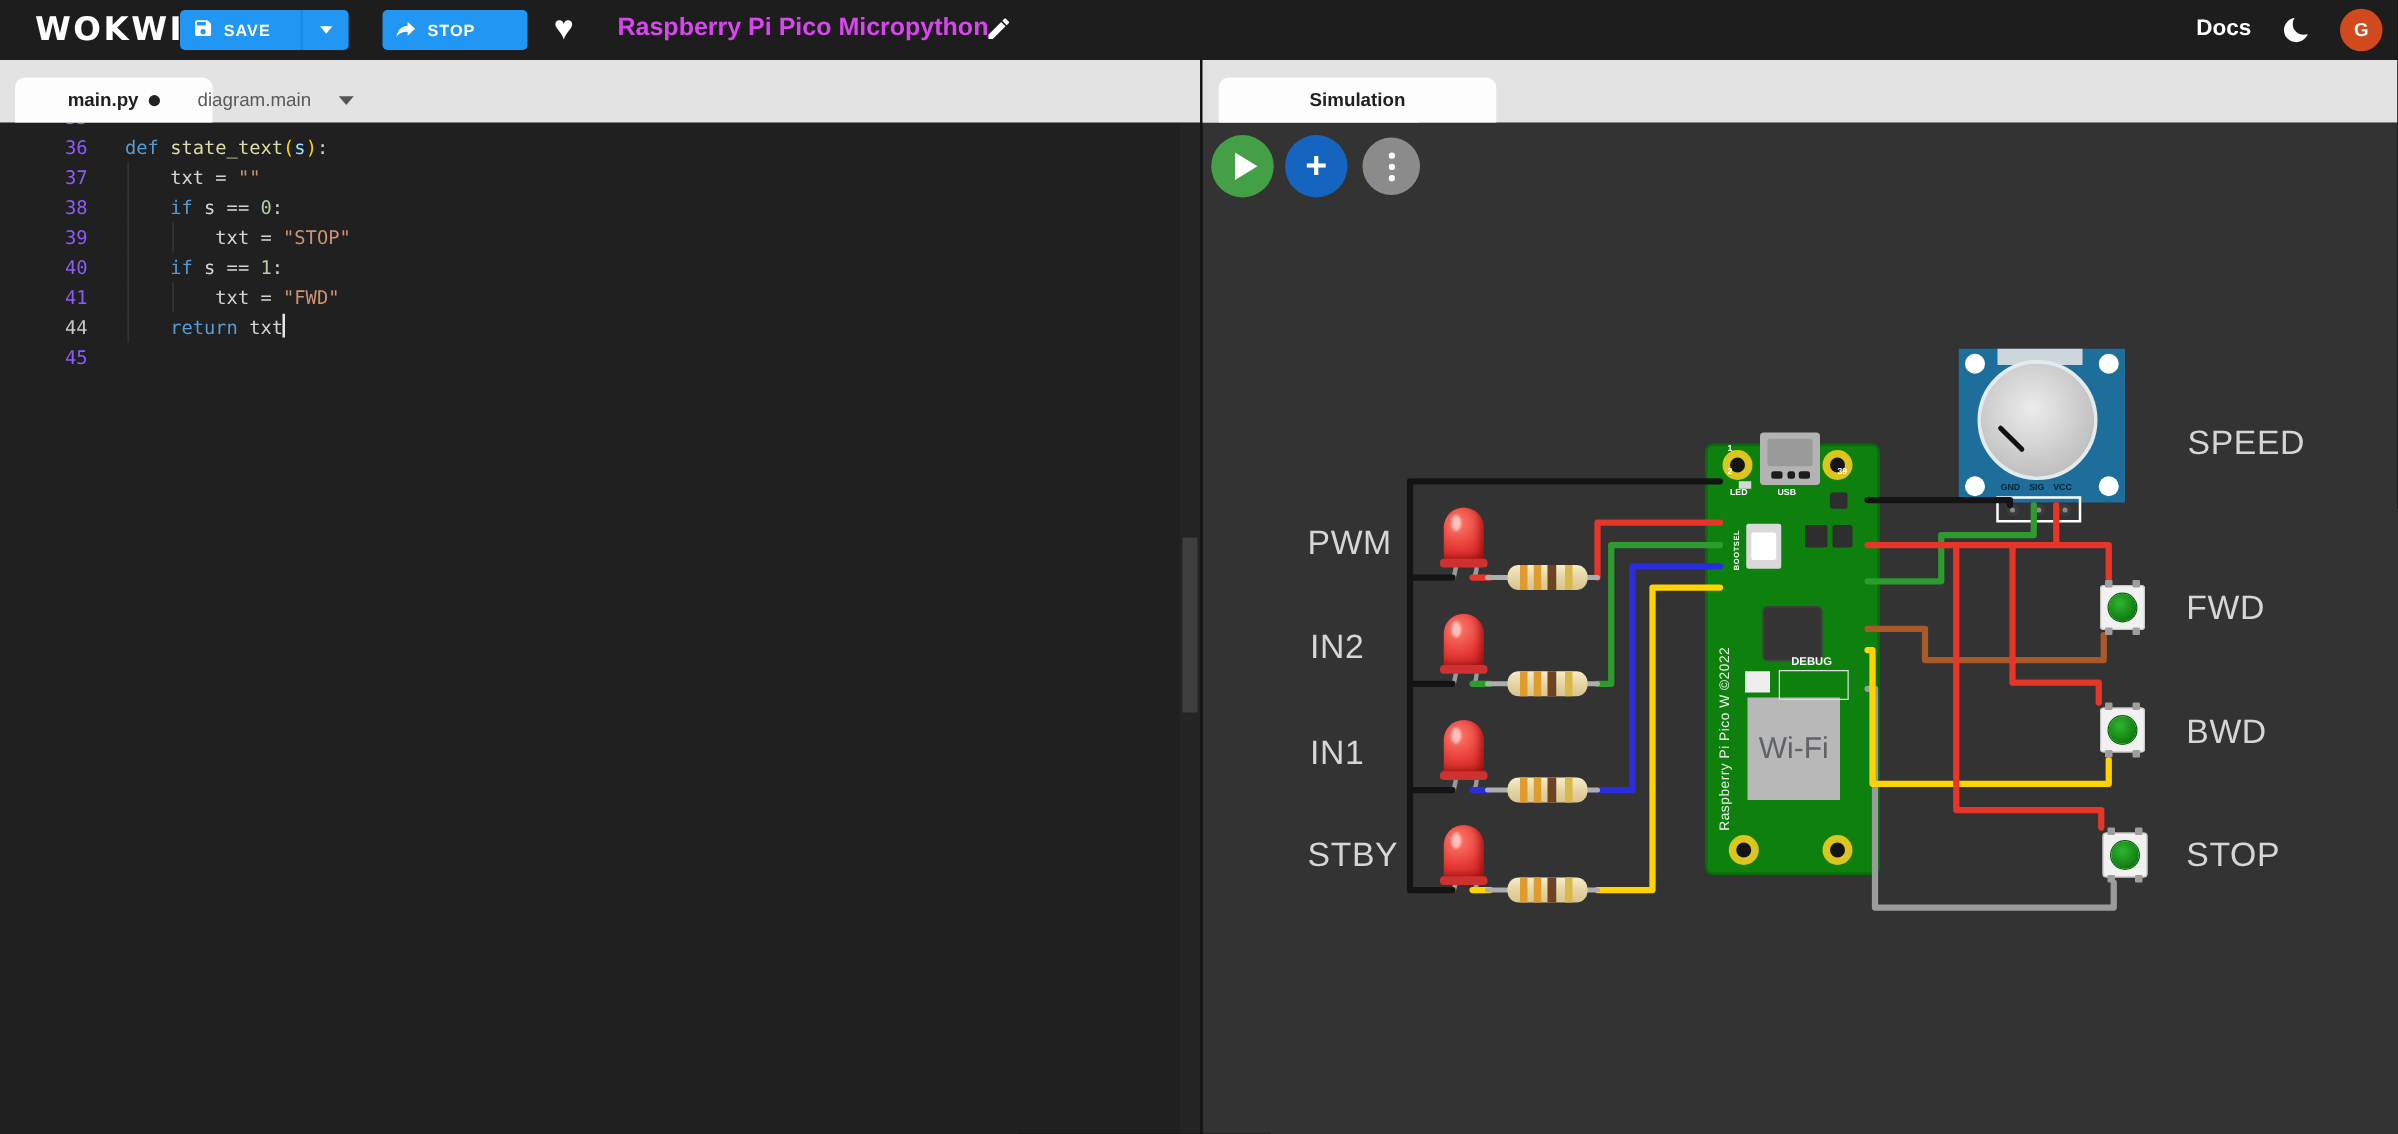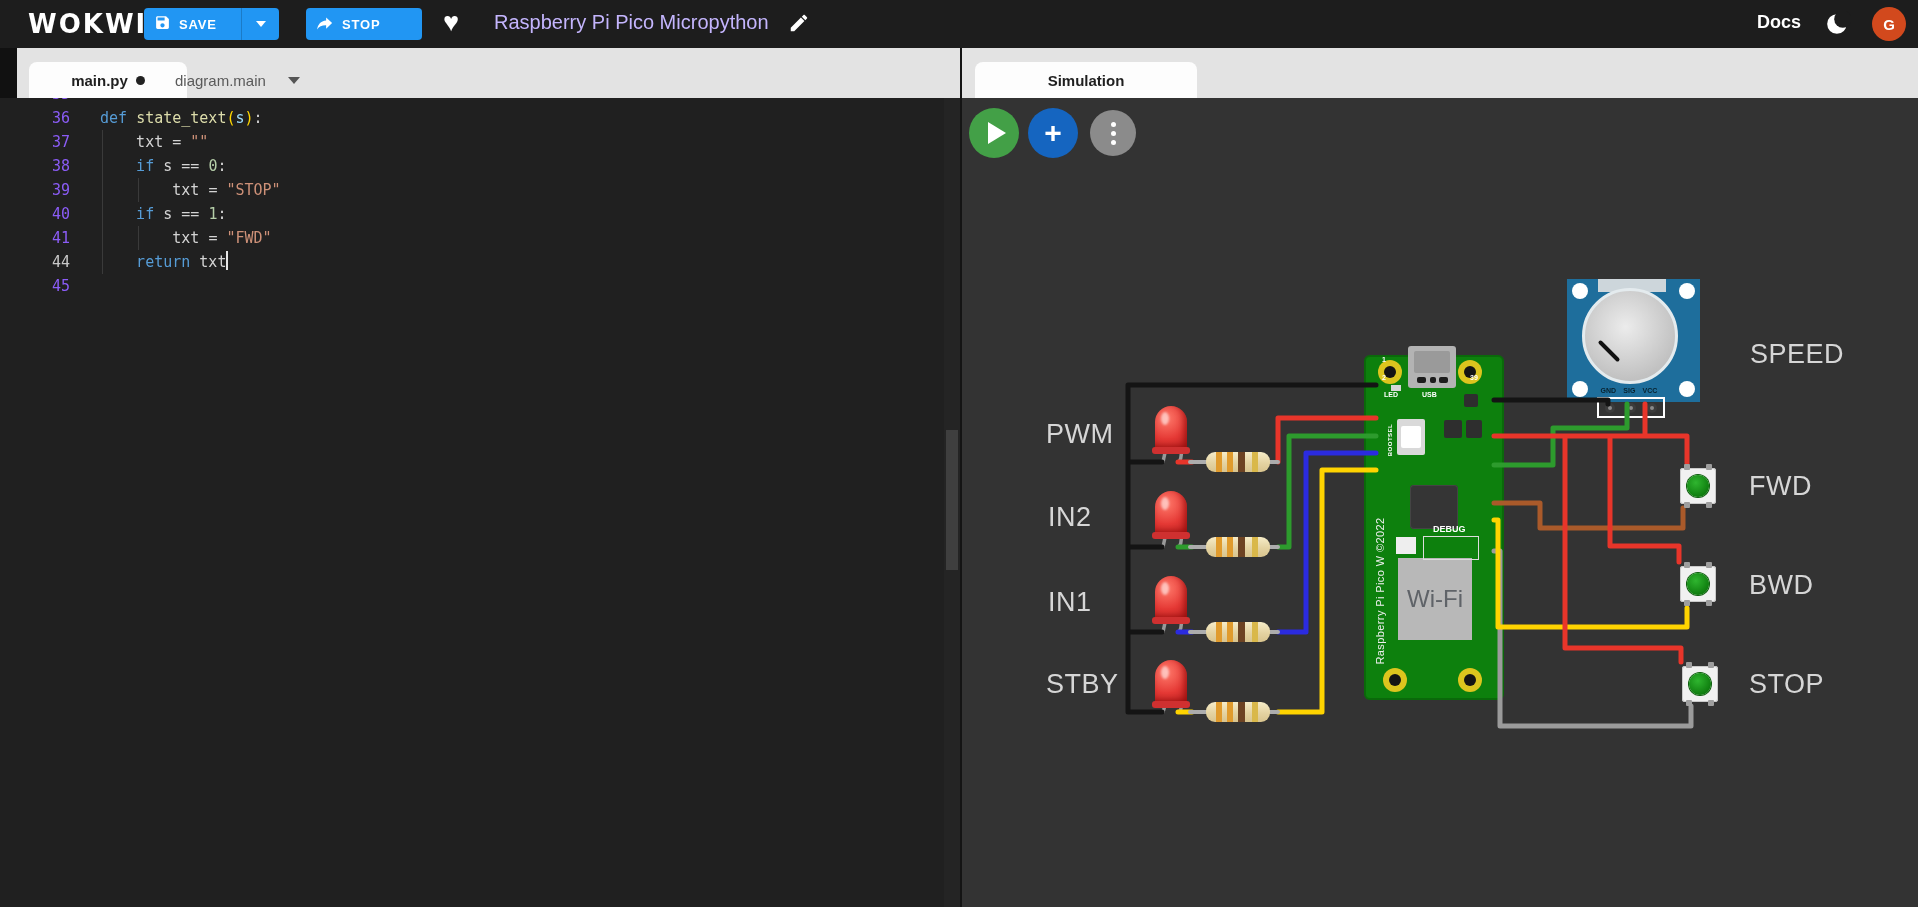--- a/index.html
+++ b/index.html
@@ -9,29 +9,29 @@
 
   
   #topbar{position:absolute;left:0;top:0;width:1918px;height:48px;background:#1d1d1d;z-index:30;}
   #logo{position:absolute;left:28px;top:9px;color:#fff;font-size:26px;font-weight:700;letter-spacing:2px;font-family:"DejaVu Sans",sans-serif;}
   .blue-btn{position:absolute;top:8px;height:32px;background:#2196f3;border-radius:4px;display:flex;align-items:center;color:#fff;font-weight:700;font-size:13px;letter-spacing:.8px;cursor:pointer;}
   #save-btn{left:144px;width:96px;border-radius:4px 0 0 4px;padding:0 10px;gap:8px;}
   #save-caret{left:241px;width:37px;border-radius:0 4px 4px 0;justify-content:center;border-left:1px solid rgba(0,0,0,.18);}
   #share-btn{left:306px;width:96px;padding:0 10px;gap:8px;}
   .caret-down{width:0;height:0;border-left:5px solid transparent;border-right:5px solid transparent;border-top:6px solid #fff;}
   #heart{position:absolute;left:443px;top:7px;color:#fff;font-size:27px;cursor:pointer;}
-  #proj-title{position:absolute;left:494px;top:11px;color:#c4b5fd;font-size:20px;font-weight:400;}
+  #proj-title{position:absolute;left:494px;top:11px;color:#d946ef;font-size:20px;font-weight:700;}
   #pencil{position:absolute;left:788px;top:12px;cursor:pointer;}
   #docs{position:absolute;left:1757px;top:12px;color:#fff;font-size:18px;font-weight:700;cursor:pointer;}
   #moon{position:absolute;left:1825px;top:11px;cursor:pointer;}
   #avatar{position:absolute;left:1872px;top:7px;width:34px;height:34px;border-radius:50%;background:#d2491d;color:#fff;display:flex;align-items:center;justify-content:center;font-size:15px;font-weight:700;cursor:pointer;}
 
   
   .tabstrip{position:absolute;top:48px;height:50px;background:#e3e3e3;z-index:20;}
-  #strip-left{left:17px;width:1135px;}
+  #strip-left{left:0;width:1135px;}
   #strip-right{left:962px;width:956px;}
   .tab{position:absolute;top:14px;height:36px;border-radius:8px 8px 0 0;display:flex;align-items:center;justify-content:center;font-size:15px;color:#5a5a5a;cursor:pointer;gap:8px;padding:0 18px;}
   .tab.active{background:#fdfdfd;color:#1f1f1f;font-weight:700;}
   #tab-main{left:12px;width:122px;}
   #tab-diagram{left:140px;}
   #tab-sim{left:13px;width:186px;}
   .dirty-dot{width:9px;height:9px;border-radius:50%;background:#222;}
   .tab-caret{width:0;height:0;border-left:6px solid transparent;border-right:6px solid transparent;border-top:7px solid #555;margin-left:14px;}
 
   

